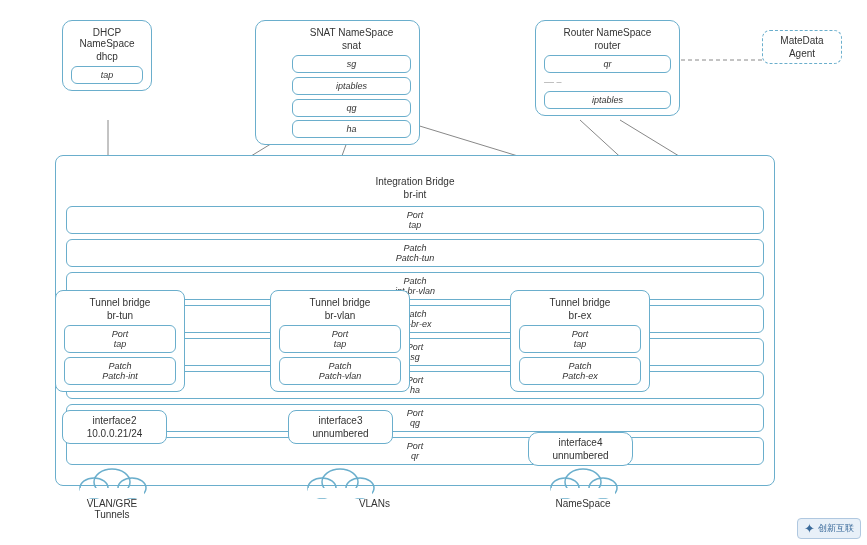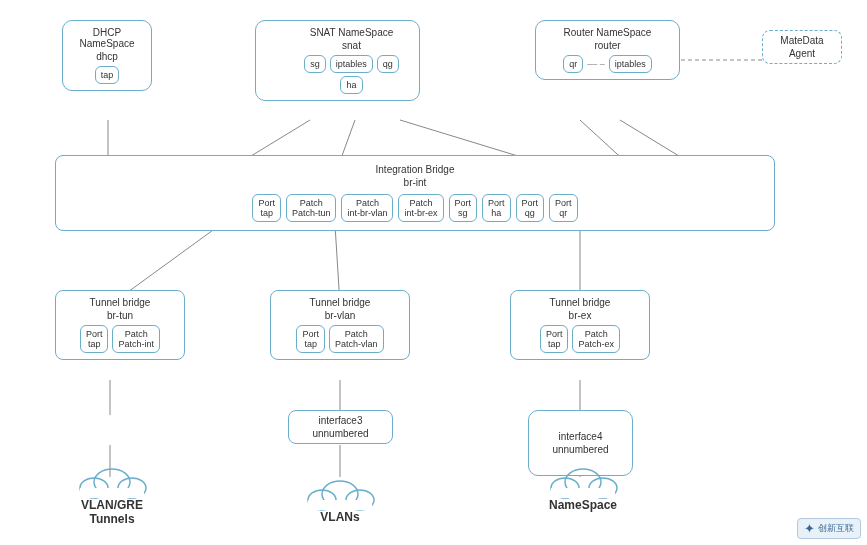--- a/index.html
+++ b/index.html
@@ -46,48 +46,47 @@
       font-size: 10px;
       margin-bottom: 2px;
       color: #333;
     }
     .box .subtitle {
       font-size: 10px;
       color: #333;
     }
     .inner-row {
       display: flex;
-      flex-direction: row;
+      flex-direction: column;
       gap: 4px;
       margin-top: 4px;
-      justify-content: center;
+      font-style: italic;
     }
     .mini-box {
       border: 1.5px solid #6aaecc;
       border-radius: 6px;
       padding: 3px 5px;
       font-size: 9px;
       background: #fff;
       text-align: center;
       white-space: nowrap;
     }
     .cloud {
       position: absolute;
       text-align: center;
       font-size: 10px;
     }
     .cloud svg {
       display: block;
       margin: 0 auto;
     }
     .cloud-label {
-      font-size: 12px;
+      font-size: 10px;
       color: #333;
       margin-top: -2px;
-      font-weight: bold;
     }
     
     .watermark {
       position: absolute;
       bottom: 6px;
       right: 6px;
       background: #e8f0f8;
       border: 1px solid #b0c8e0;
       border-radius: 4px;
       padding: 2px 6px;
@@ -164,21 +163,21 @@
       <div style="display:flex;align-items:center;font-size:9px;color:#888;">–– –</div>
       <div class="mini-box">iptables</div>
     </div>
   </div>
 
   <div class="box dashed" style="left:762px; top:30px; width:80px;">
     <div class="title">MateData</div>
     <div class="subtitle">Agent</div>
   </div>
 
-  <div class="box" style="left:55px; top:155px; width:720px; padding:8px 10px;">
+  <div class="box" style="left:55px; top:155px; width:720px; padding:20px 10px;">
     <div class="title">Integration Bridge</div>
     <div class="subtitle">br-int</div>
     <div class="inner-row" style="flex-wrap:nowrap; gap:5px; margin-top:6px;">
       <div class="mini-box">Port<br>tap</div>
       <div class="mini-box">Patch<br>Patch-tun</div>
       <div class="mini-box">Patch<br>int-br-vlan</div>
       <div class="mini-box">Patch<br>int-br-ex</div>
       <div class="mini-box">Port<br>sg</div>
       <div class="mini-box">Port<br>ha</div>
       <div class="mini-box">Port<br>qg</div>
@@ -206,42 +205,46 @@
 
   <div class="box" style="left:510px; top:290px; width:140px; padding:6px 8px;">
     <div class="title">Tunnel bridge</div>
     <div class="subtitle">br-ex</div>
     <div class="inner-row">
       <div class="mini-box">Port<br>tap</div>
       <div class="mini-box">Patch<br>Patch-ex</div>
     </div>
   </div>
 
+  <div class="box" style="left:62px; top:410px; width:105px; padding:4px 6px;">
+    <div class="title">interface2</div>
+    <div class="subtitle">10.0.0.21/24</div>
+  </div>
 
   <div class="box" style="left:288px; top:410px; width:105px; padding:4px 4px;">
     <div class="title">interface3</div>
     <div class="subtitle">unnumbered</div>
   </div>
 
-  <div class="box" style="left:528px; top:410px; width:105px; padding:20px 6px;border-radius:10px;">
+  <div class="box" style="left:528px; top:432px; width:105px; padding:4px 6px;border-radius:10px;">
     <div class="title">interface4</div>
     <div class="subtitle">unnumbered</div>
   </div>
 
   <div class="cloud" style="left:52px; top:462px; width:120px;">
     <svg width="80" height="38" viewBox="0 0 80 38">
       <ellipse cx="22" cy="26" rx="14" ry="10" fill="none" stroke="#6aaecc" stroke-width="1.5"></ellipse>
       <ellipse cx="40" cy="20" rx="18" ry="13" fill="none" stroke="#6aaecc" stroke-width="1.5"></ellipse>
       <ellipse cx="60" cy="26" rx="14" ry="10" fill="none" stroke="#6aaecc" stroke-width="1.5"></ellipse>
       <rect x="8" y="26" width="64" height="10" fill="white"></rect>
     </svg>
     <div class="cloud-label">VLAN/GRE<br>Tunnels</div>
   </div>
 
-  <div class="cloud" style="left:290px; top:474px; width:100px;">
+  <div class="cloud" style="left:290px; top:462px; width:100px;text-align:right;">
     <svg width="80" height="38" viewBox="0 0 80 38">
       <ellipse cx="22" cy="26" rx="14" ry="10" fill="none" stroke="#6aaecc" stroke-width="1.5"></ellipse>
       <ellipse cx="40" cy="20" rx="18" ry="13" fill="none" stroke="#6aaecc" stroke-width="1.5"></ellipse>
       <ellipse cx="60" cy="26" rx="14" ry="10" fill="none" stroke="#6aaecc" stroke-width="1.5"></ellipse>
       <rect x="8" y="26" width="64" height="10" fill="white"></rect>
     </svg>
     <div class="cloud-label">VLANs</div>
   </div>
 
   <div class="cloud" style="left:528px; top:462px; width:110px;">

